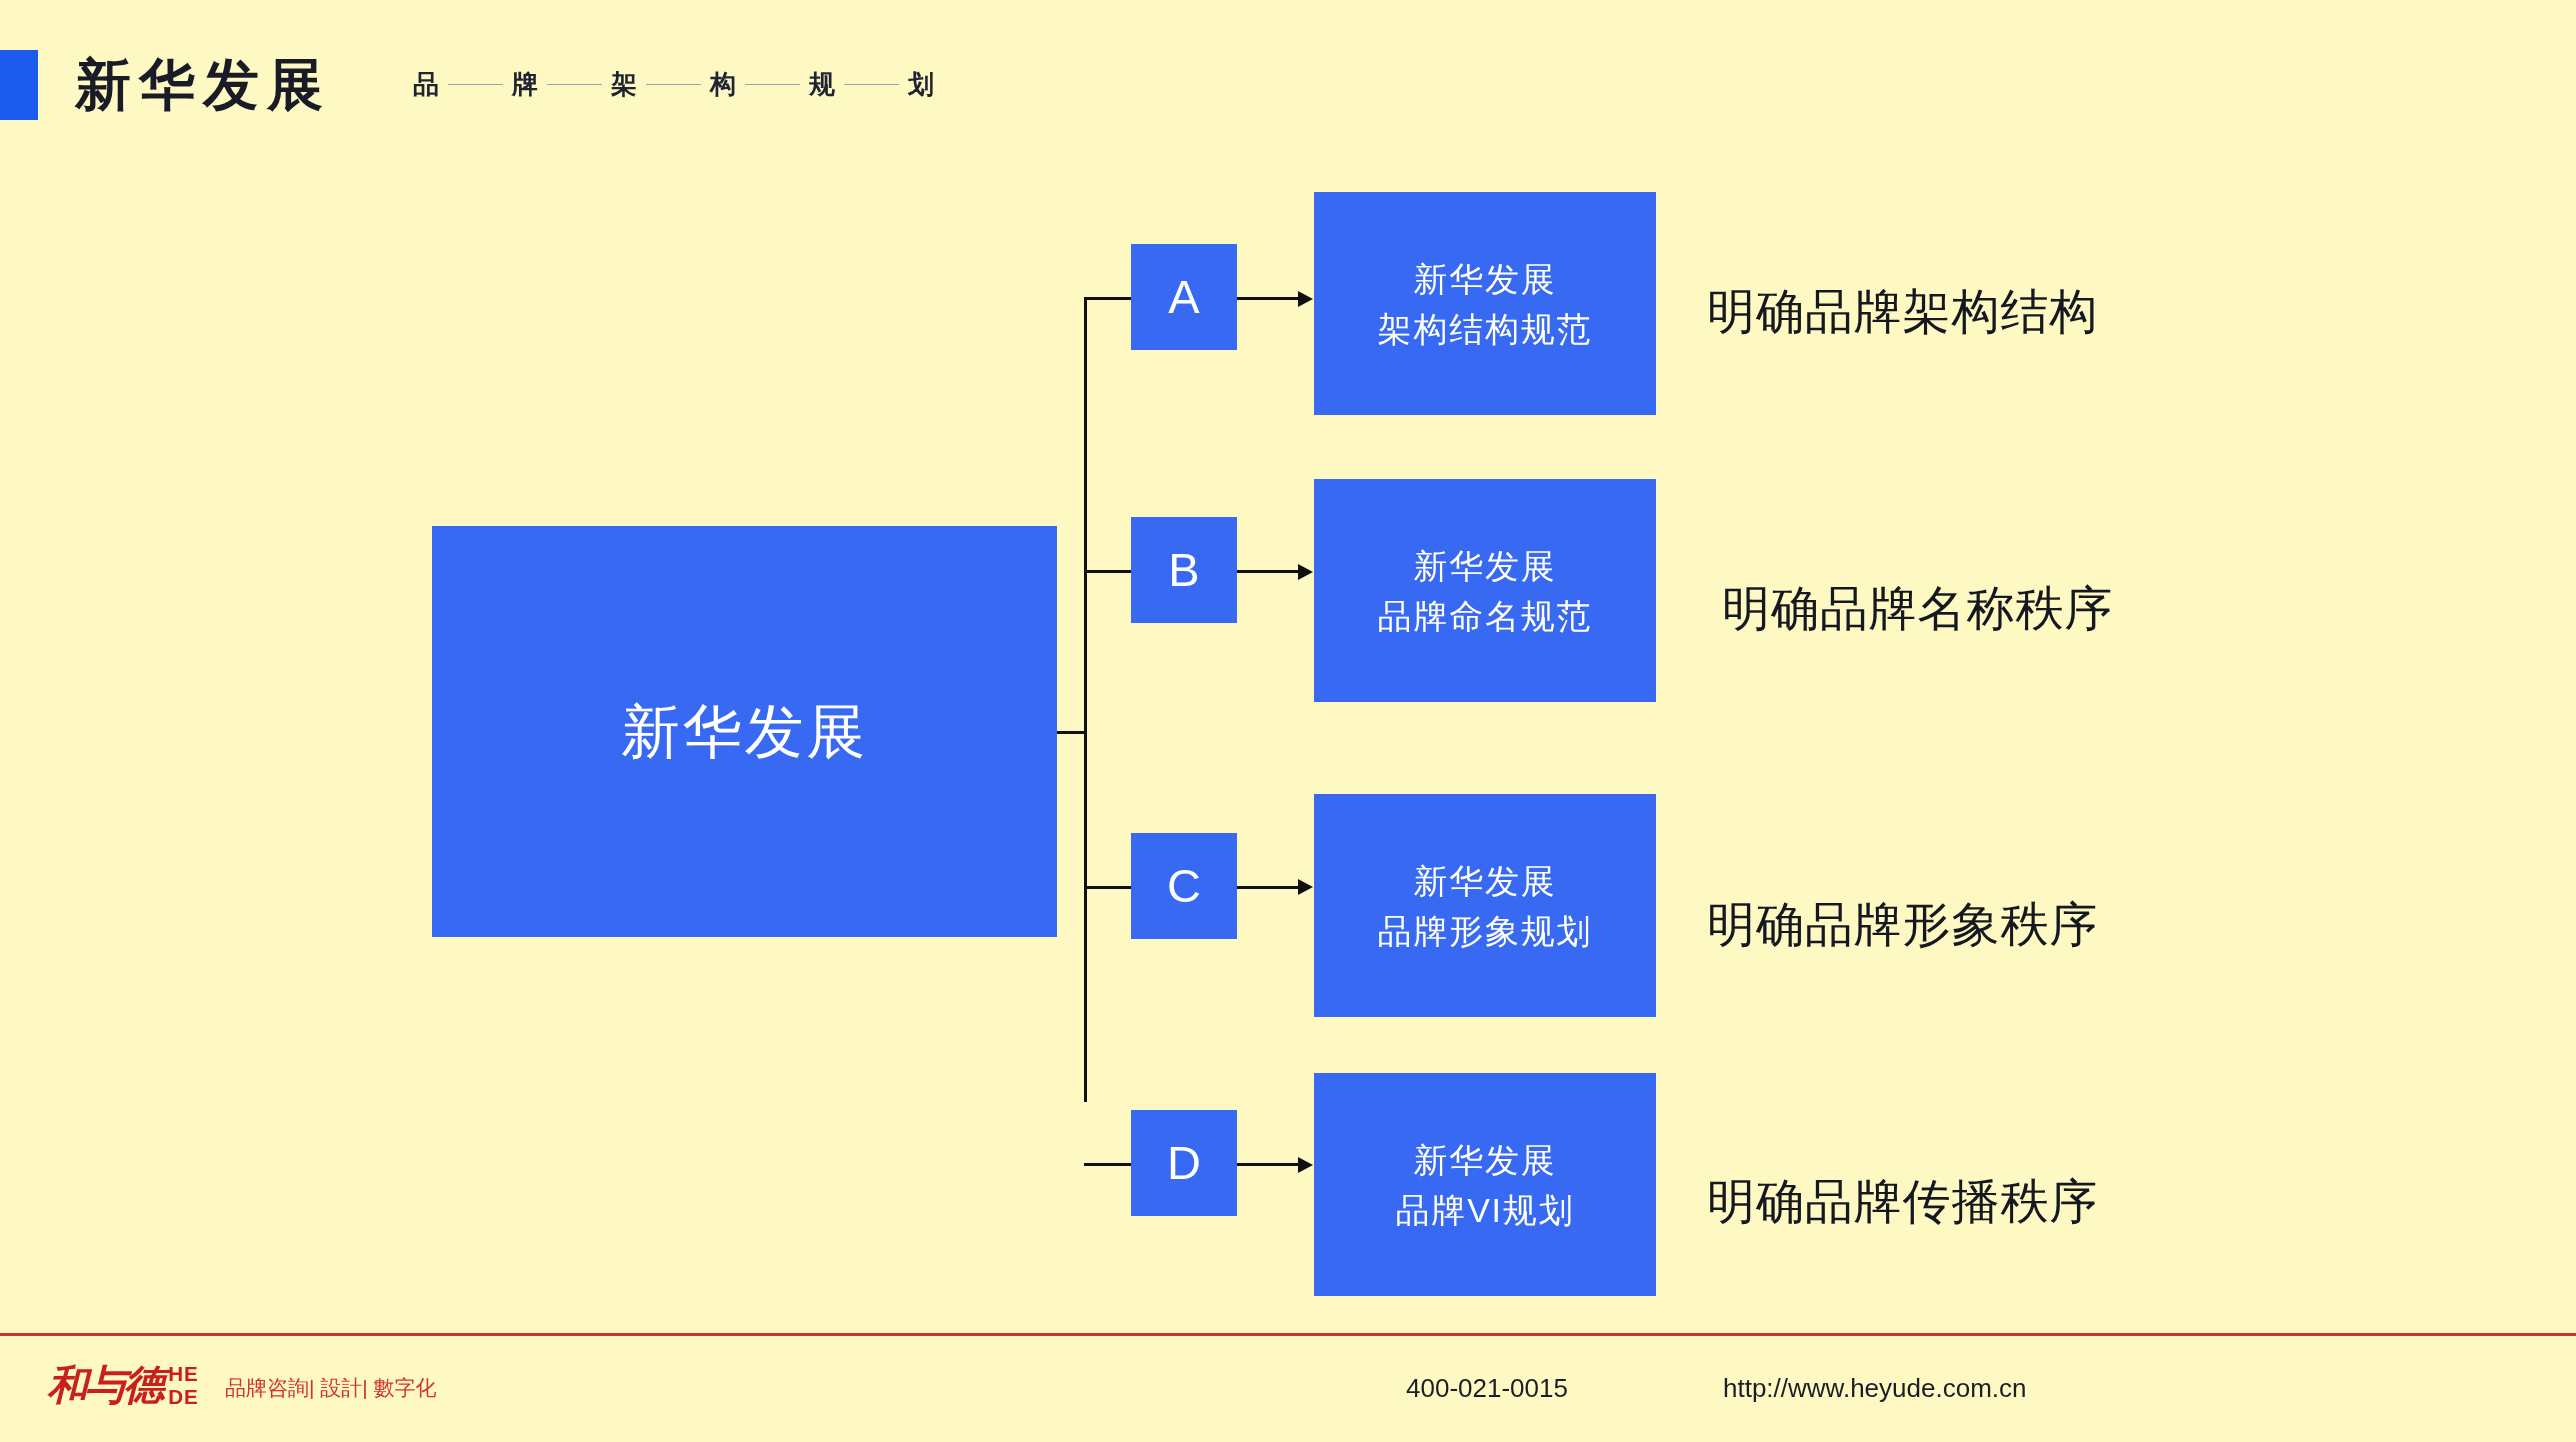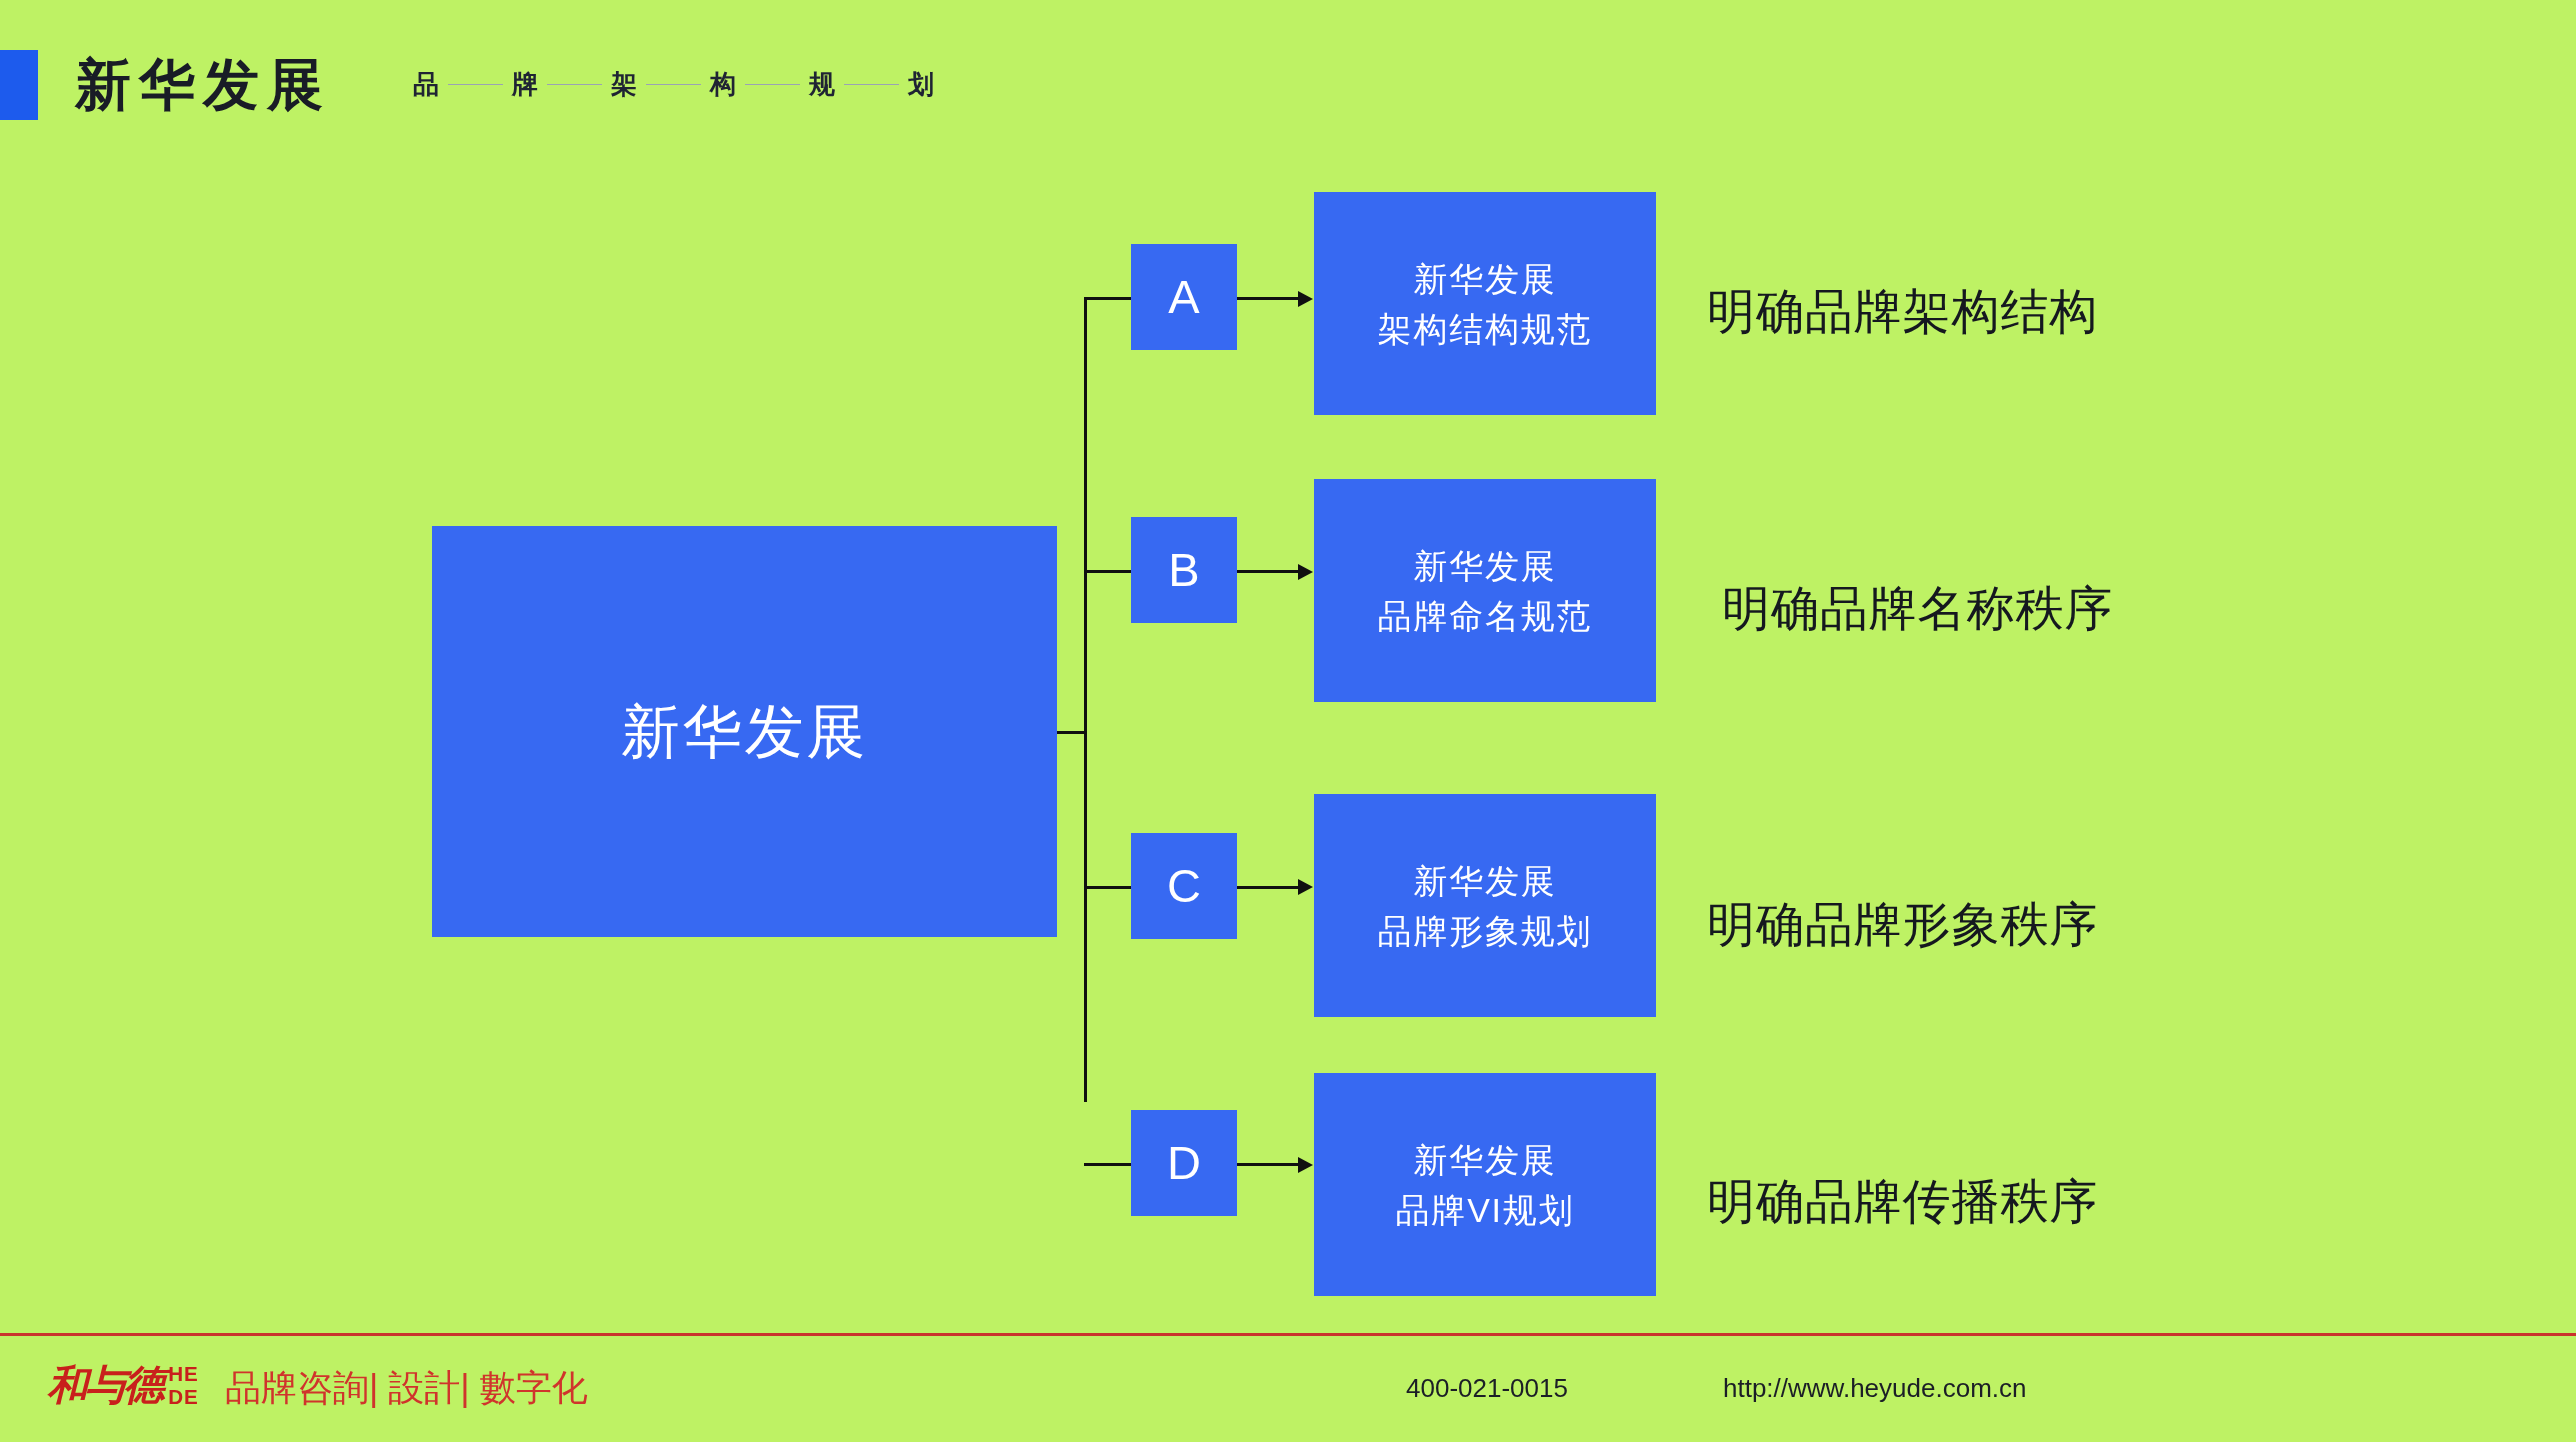--- a/index.html
+++ b/index.html
@@ -7,21 +7,21 @@
     padding: 0;
     background: #eef3fd;
   }
   body {
     font-family: "Liberation Sans", "DejaVu Sans", sans-serif;
   }
   #slide {
     position: relative;
     width: 2576px;
     height: 1443px;
-    background: #bef264;
+    background: #fef9c3;
     overflow: hidden;
   }
 
   
   #header-accent-bar {
     position: absolute;
     left: 0;
     top: 50px;
     width: 38px;
     height: 70px;
@@ -226,21 +226,21 @@
     font-size: 20.6px;
     font-weight: bold;
     color: #c8201c;
     letter-spacing: 0.9px;
     line-height: 23px;
   }
   #footer-services {
     position: absolute;
     left: 225px;
     top: 1367px;
-    font-size: 36px;
+    font-size: 21px;
     color: #d0342c;
     line-height: 41px;
     white-space: nowrap;
   }
   #footer-company {
     position: absolute;
     left: 564px;
     top: 1369px;
     font-size: 27px;
     color: #1b1e26;

